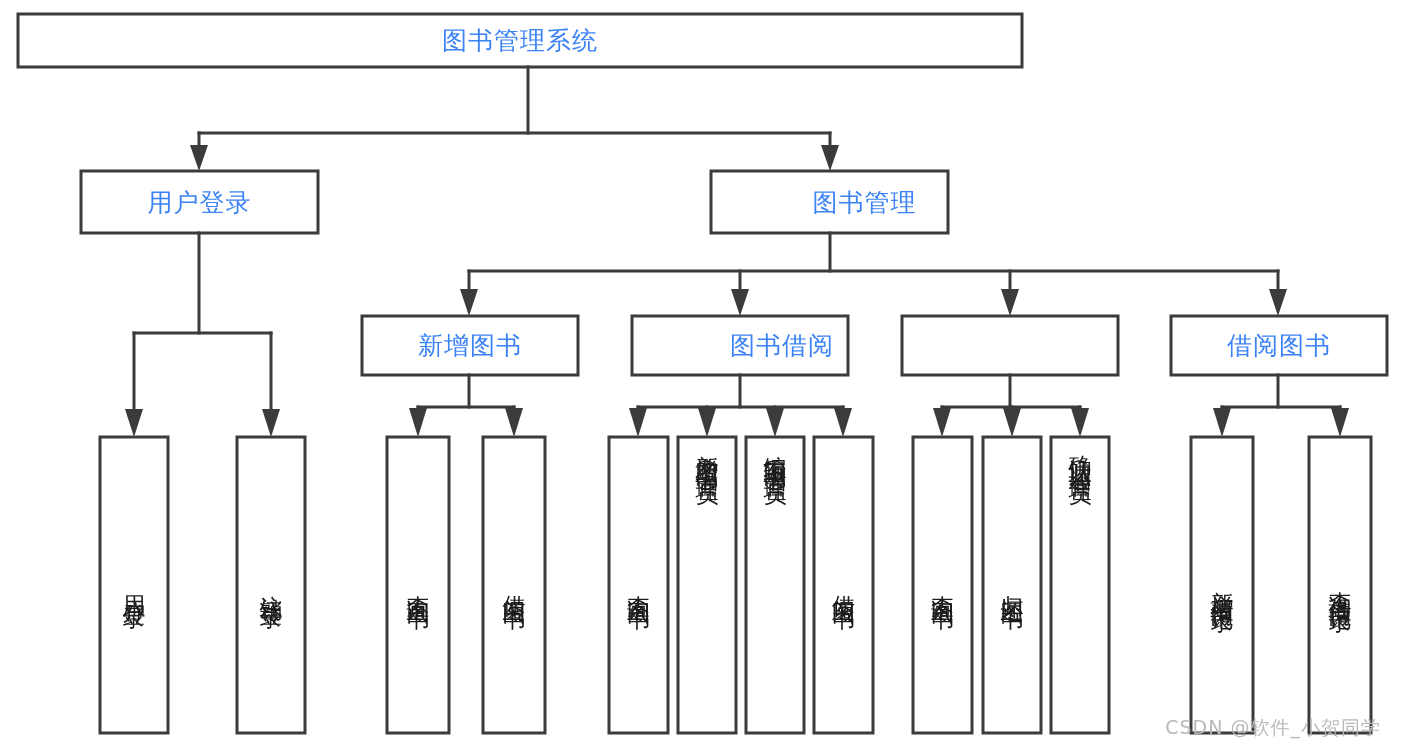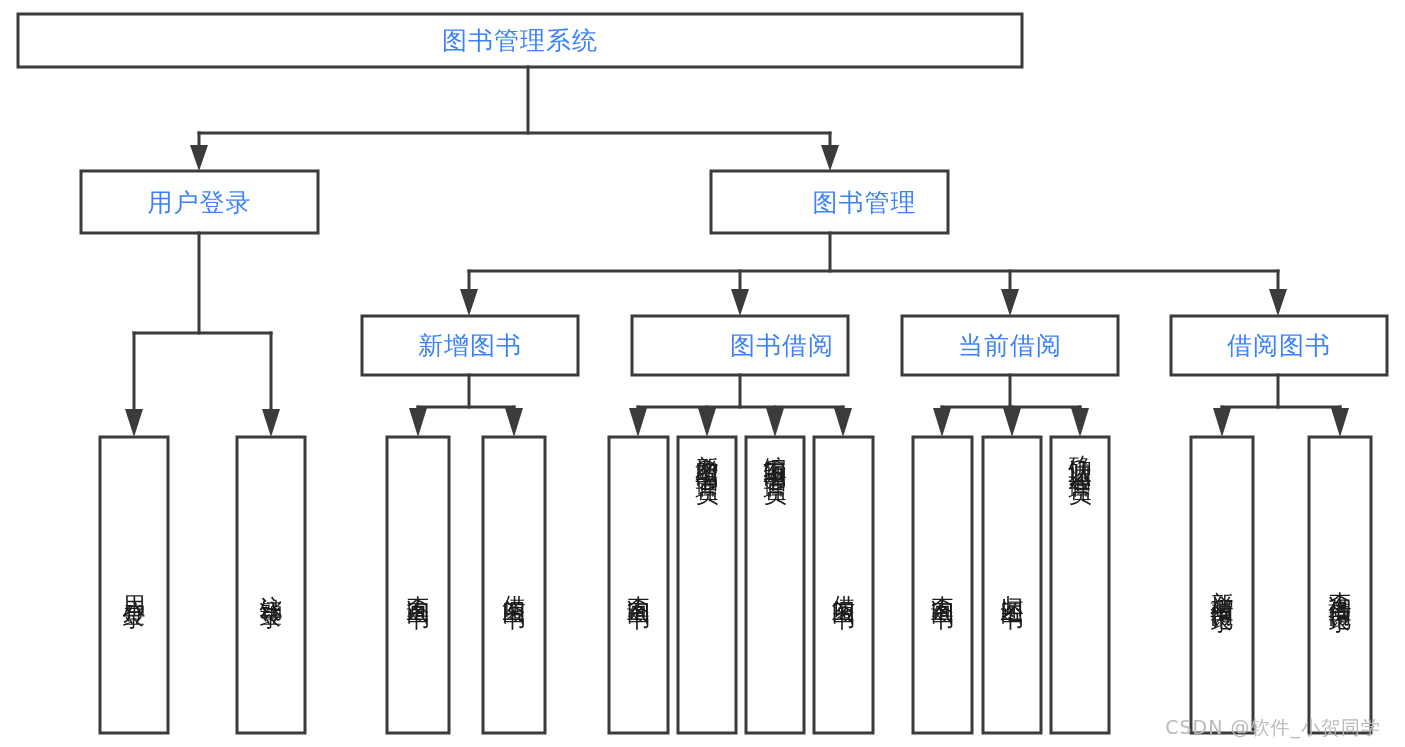--- a/index.html
+++ b/index.html
@@ -190,23 +190,20 @@
   <div class="htext-wrap" style="left:711px; top:171px; width:237px; height:62px;padding-left:35px;">
     <span class="htext">图书管理</span>
   </div>
 
   <div class="htext-wrap" style="left:362px; top:316px; width:216px; height:59px;">
     <span class="htext">新增图书</span>
   </div>
   <div class="htext-wrap" style="left:632px; top:316px; width:244px; height:59px;padding-left:28px;">
     <span class="htext">图书借阅</span>
   </div>
-  <div class="htext-wrap" style="left:902px; top:316px; width:216px; height:59px;">
-    <span class="htext">当前借阅</span>
-  </div>
   <div class="htext-wrap" style="left:1171px; top:316px; width:216px; height:59px;">
     <span class="htext">借阅图书</span>
   </div>
 
   <div class="vtext-wrap" style="left:100px; top:437px; width:68px; height:296px;">
     <span class="vtext">用户登录</span>
   </div>
   <div class="vtext-wrap" style="left:237px; top:437px; width:68px; height:296px;">
     <span class="vtext">注销登录</span>
   </div>

